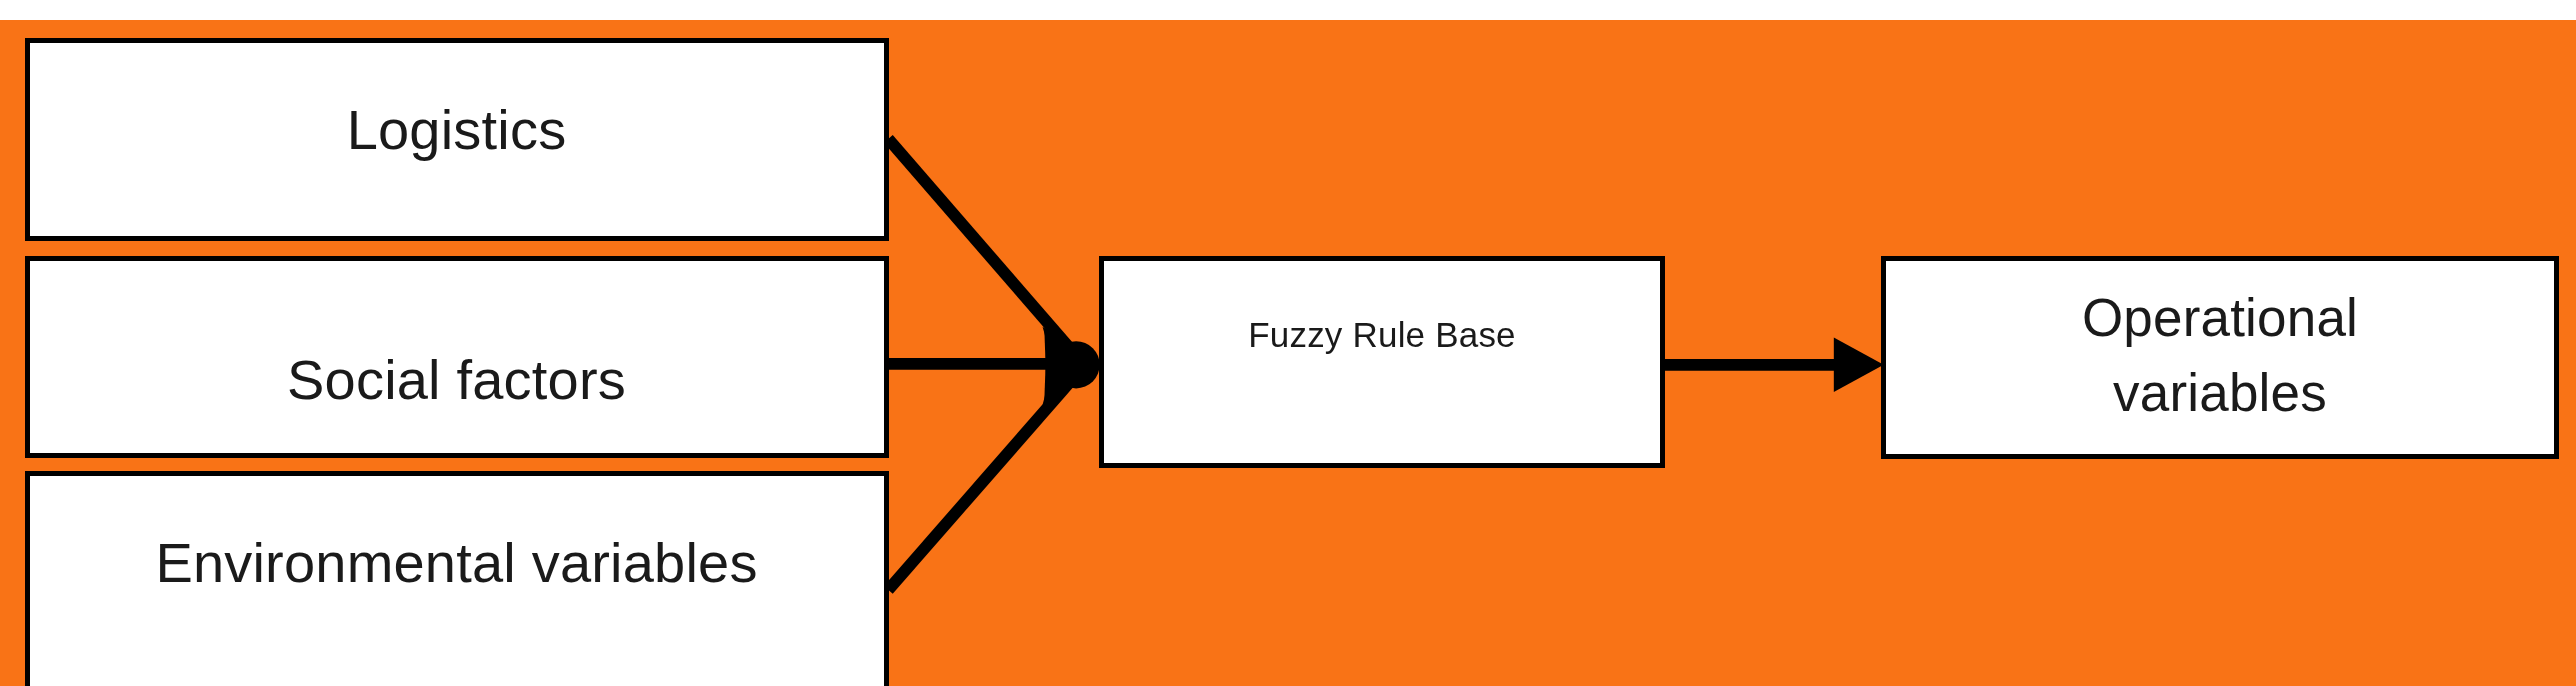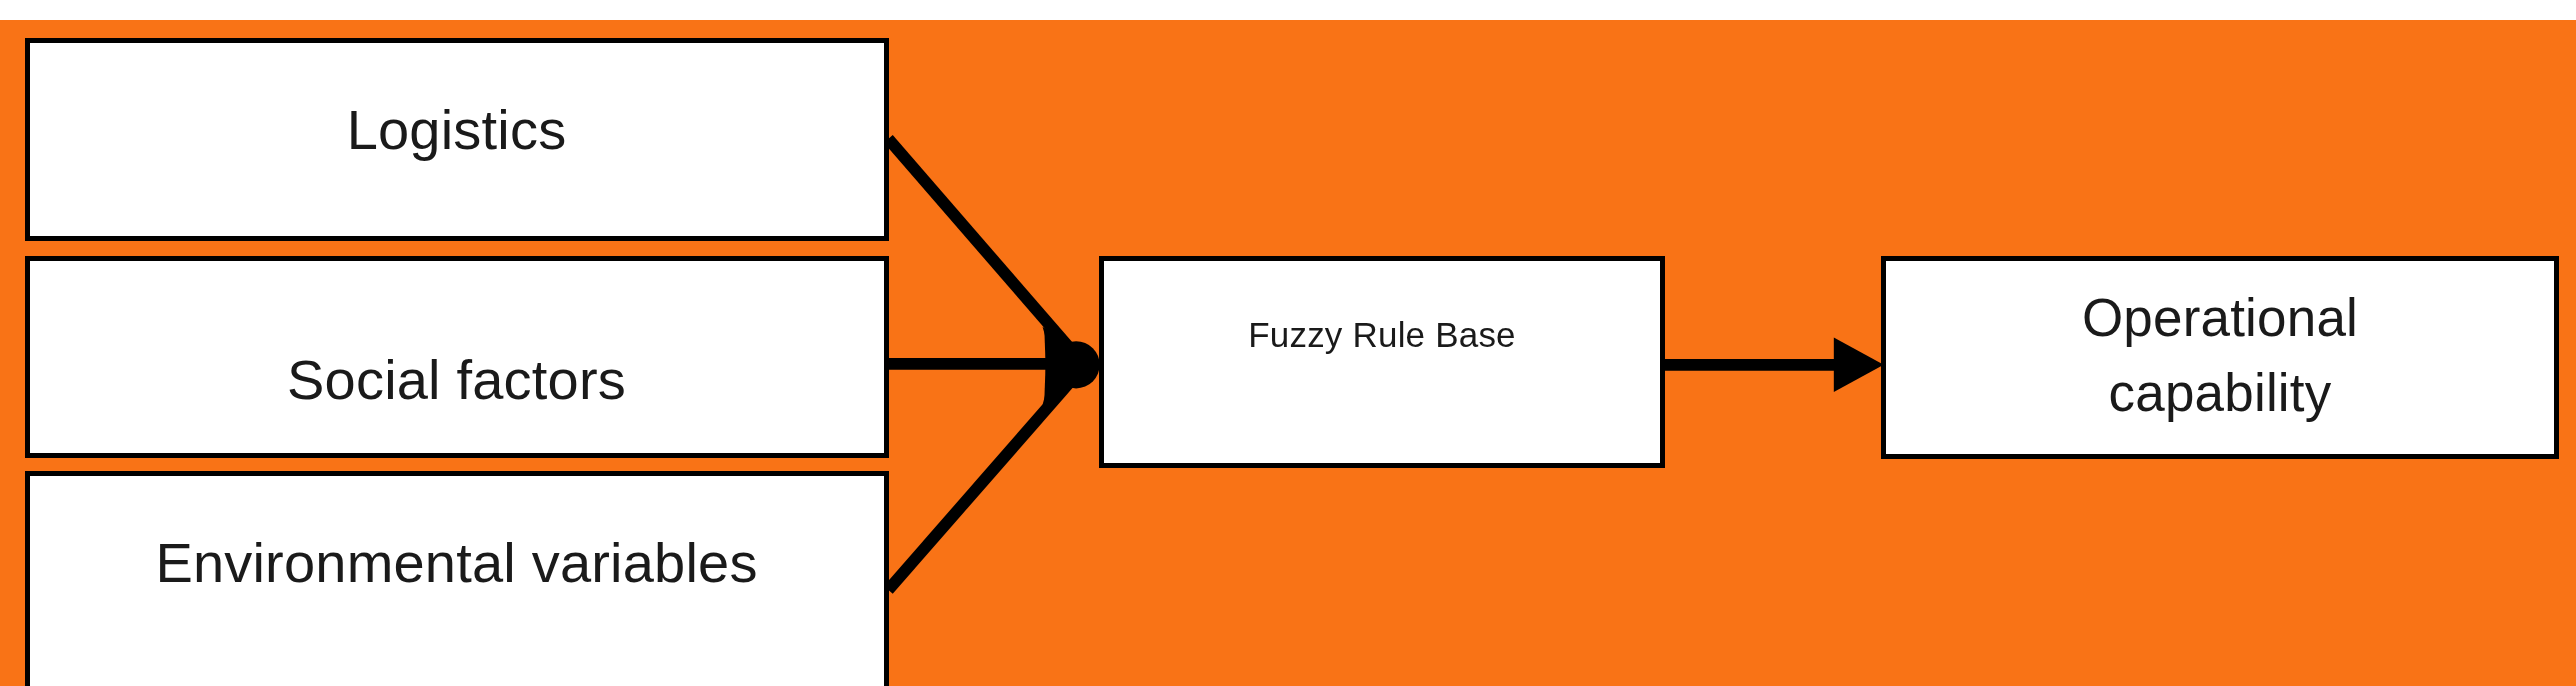--- a/index.html
+++ b/index.html
@@ -131,17 +131,17 @@
   <div class="node" id="node-environmental">
     <span class="node-label">Environmental variables</span>
   </div>
 
   <div class="node" id="node-fuzzy">
     <span class="node-label">Fuzzy Rule Base</span>
   </div>
 
   <div class="node" id="node-operational">
     <span class="node-label">Operational
-capability</span>
+variables</span>
   </div>
 
 </div>
 
 
 </body></html>

